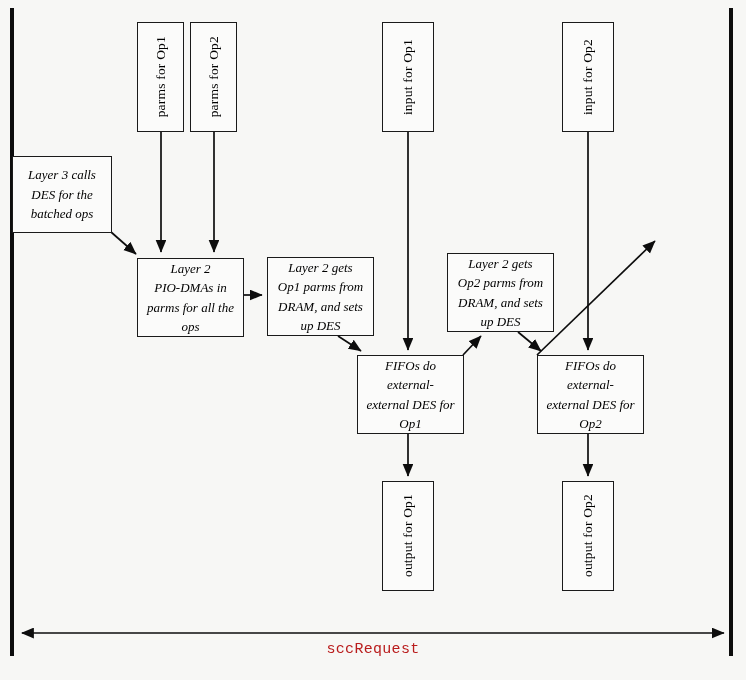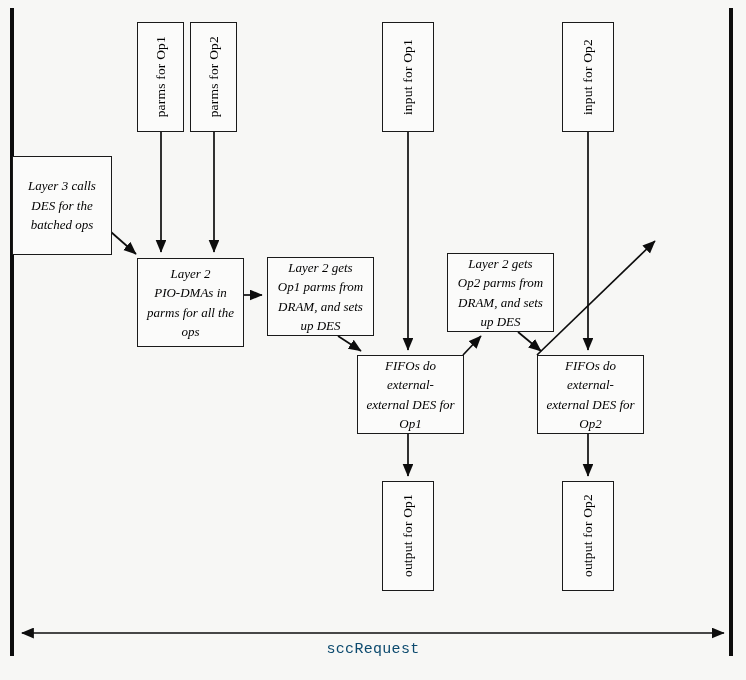--- a/index.html
+++ b/index.html
@@ -53,21 +53,21 @@
     font-size: 13.5px;
     letter-spacing: 0.2px;
     white-space: nowrap;
     padding: 0;
   }
   .span-label {
     position: absolute;
     font-family: "Liberation Mono", monospace;
     font-style: normal;
     font-size: 15px;
-    color: #0c4a6e;
+    color: #b91c1c;
     text-align: center;
     letter-spacing: 0.3px;
   }
   .edge-bar {
     position: absolute;
     background: #0d0d0d;
   }
 </style>
 </head>
 <body>
@@ -128,28 +128,28 @@
   </div>
 
   <div class="node-box vert-box" style="left:382px; top:22px; width:52px; height:110px;">
     <span class="node-text">input for Op1</span>
   </div>
 
   <div class="node-box vert-box" style="left:562px; top:22px; width:52px; height:110px;">
     <span class="node-text">input for Op2</span>
   </div>
 
-  <div class="node-box" style="left:12px; top:156px; width:100px; height:99px;">
+  <div class="node-box" style="left:12px; top:156px; width:100px; height:77px;">
     <span class="node-text">Layer 3 calls
 DES for the
 batched ops</span>
   </div>
 
 
-  <div class="node-box" style="left:137px; top:258px; width:107px; height:89px;">
+  <div class="node-box" style="left:137px; top:258px; width:107px; height:79px;">
     <span class="node-text">Layer 2
 PIO-DMAs in
 parms for all the
 ops</span>
   </div>
 
   <div class="node-box" style="left:267px; top:257px; width:107px; height:79px;">
     <span class="node-text">Layer 2 gets
 Op1 parms from
 DRAM, and sets

